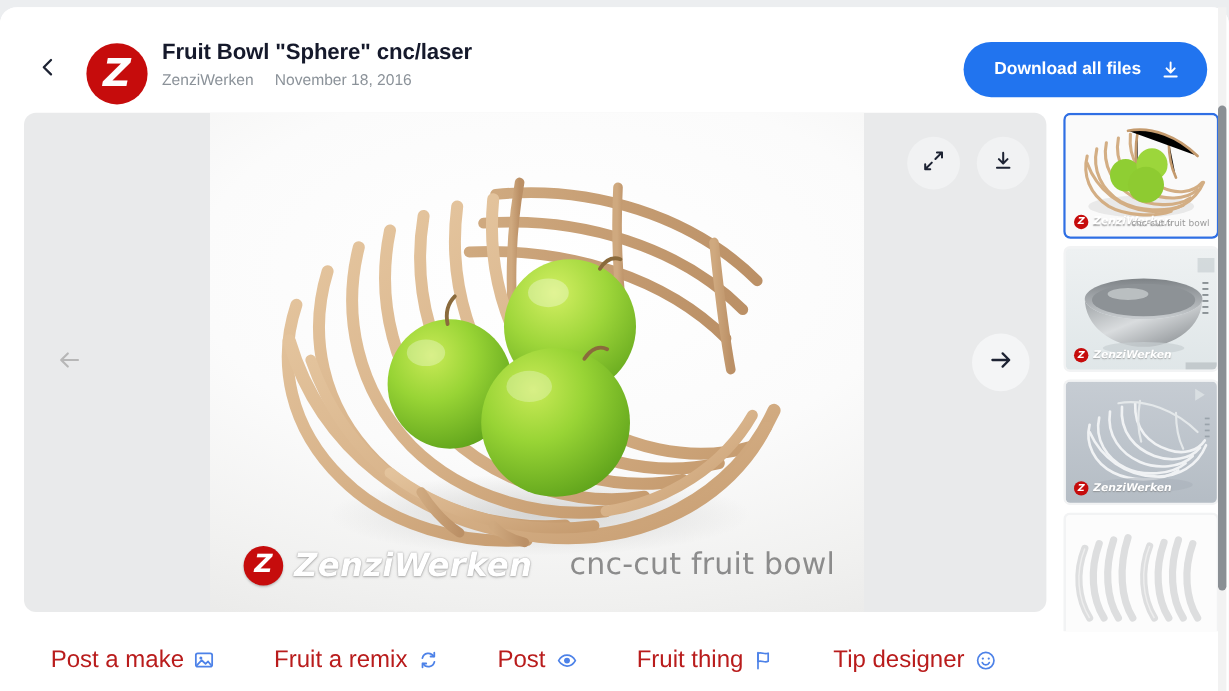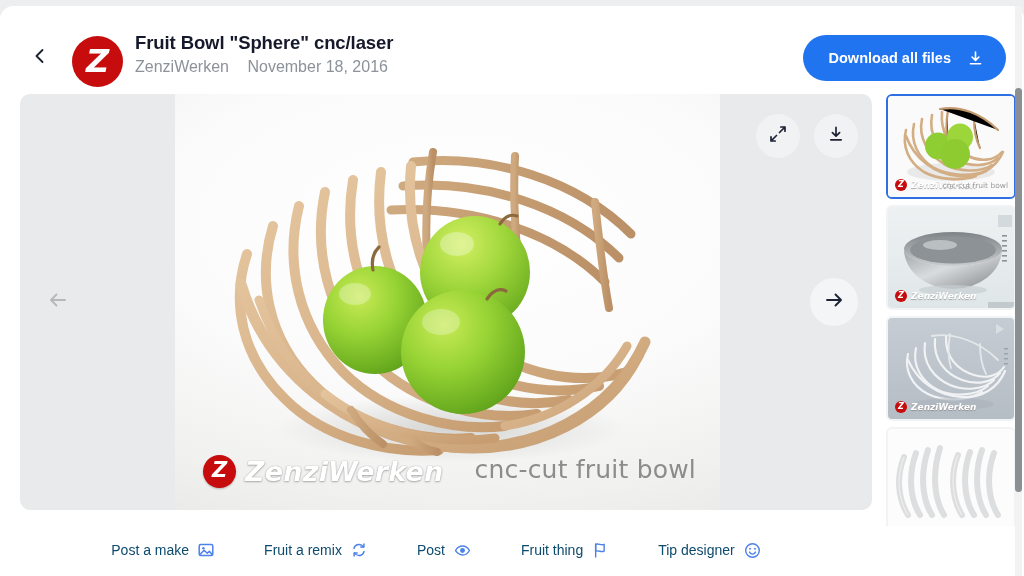--- a/index.html
+++ b/index.html
@@ -71,21 +71,21 @@
   .thing-title {
     font-size: 18.5px;
     font-weight: bold;
     color: #15192b;
     letter-spacing: -0.1px;
     line-height: 22px;
     white-space: nowrap;
   }
   .byline {
     margin-top: 4px;
-    font-size: 16px;
+    font-size: 13px;
     color: #8b9299;
     line-height: 18px;
     white-space: nowrap;
   }
   .byline .author { margin-right: 14px; }
 
   .download-all {
     position: absolute;
     right: 18px;
     top: 29px;
@@ -241,22 +241,22 @@
     height: 44px;
     display: flex;
     align-items: center;
     justify-content: center;
     gap: 50px;
   }
   .action {
     display: flex;
     align-items: center;
     gap: 9px;
-    color: #0c4a6e;
-    font-size: 14px;
+    color: #b91c1c;
+    font-size: 20px;
     cursor: pointer;
     white-space: nowrap;
   }
   .action svg { display:block; }
 
   
   .scrollbar-track {
     position: absolute;
     right: 2px;
     top: 6px;

